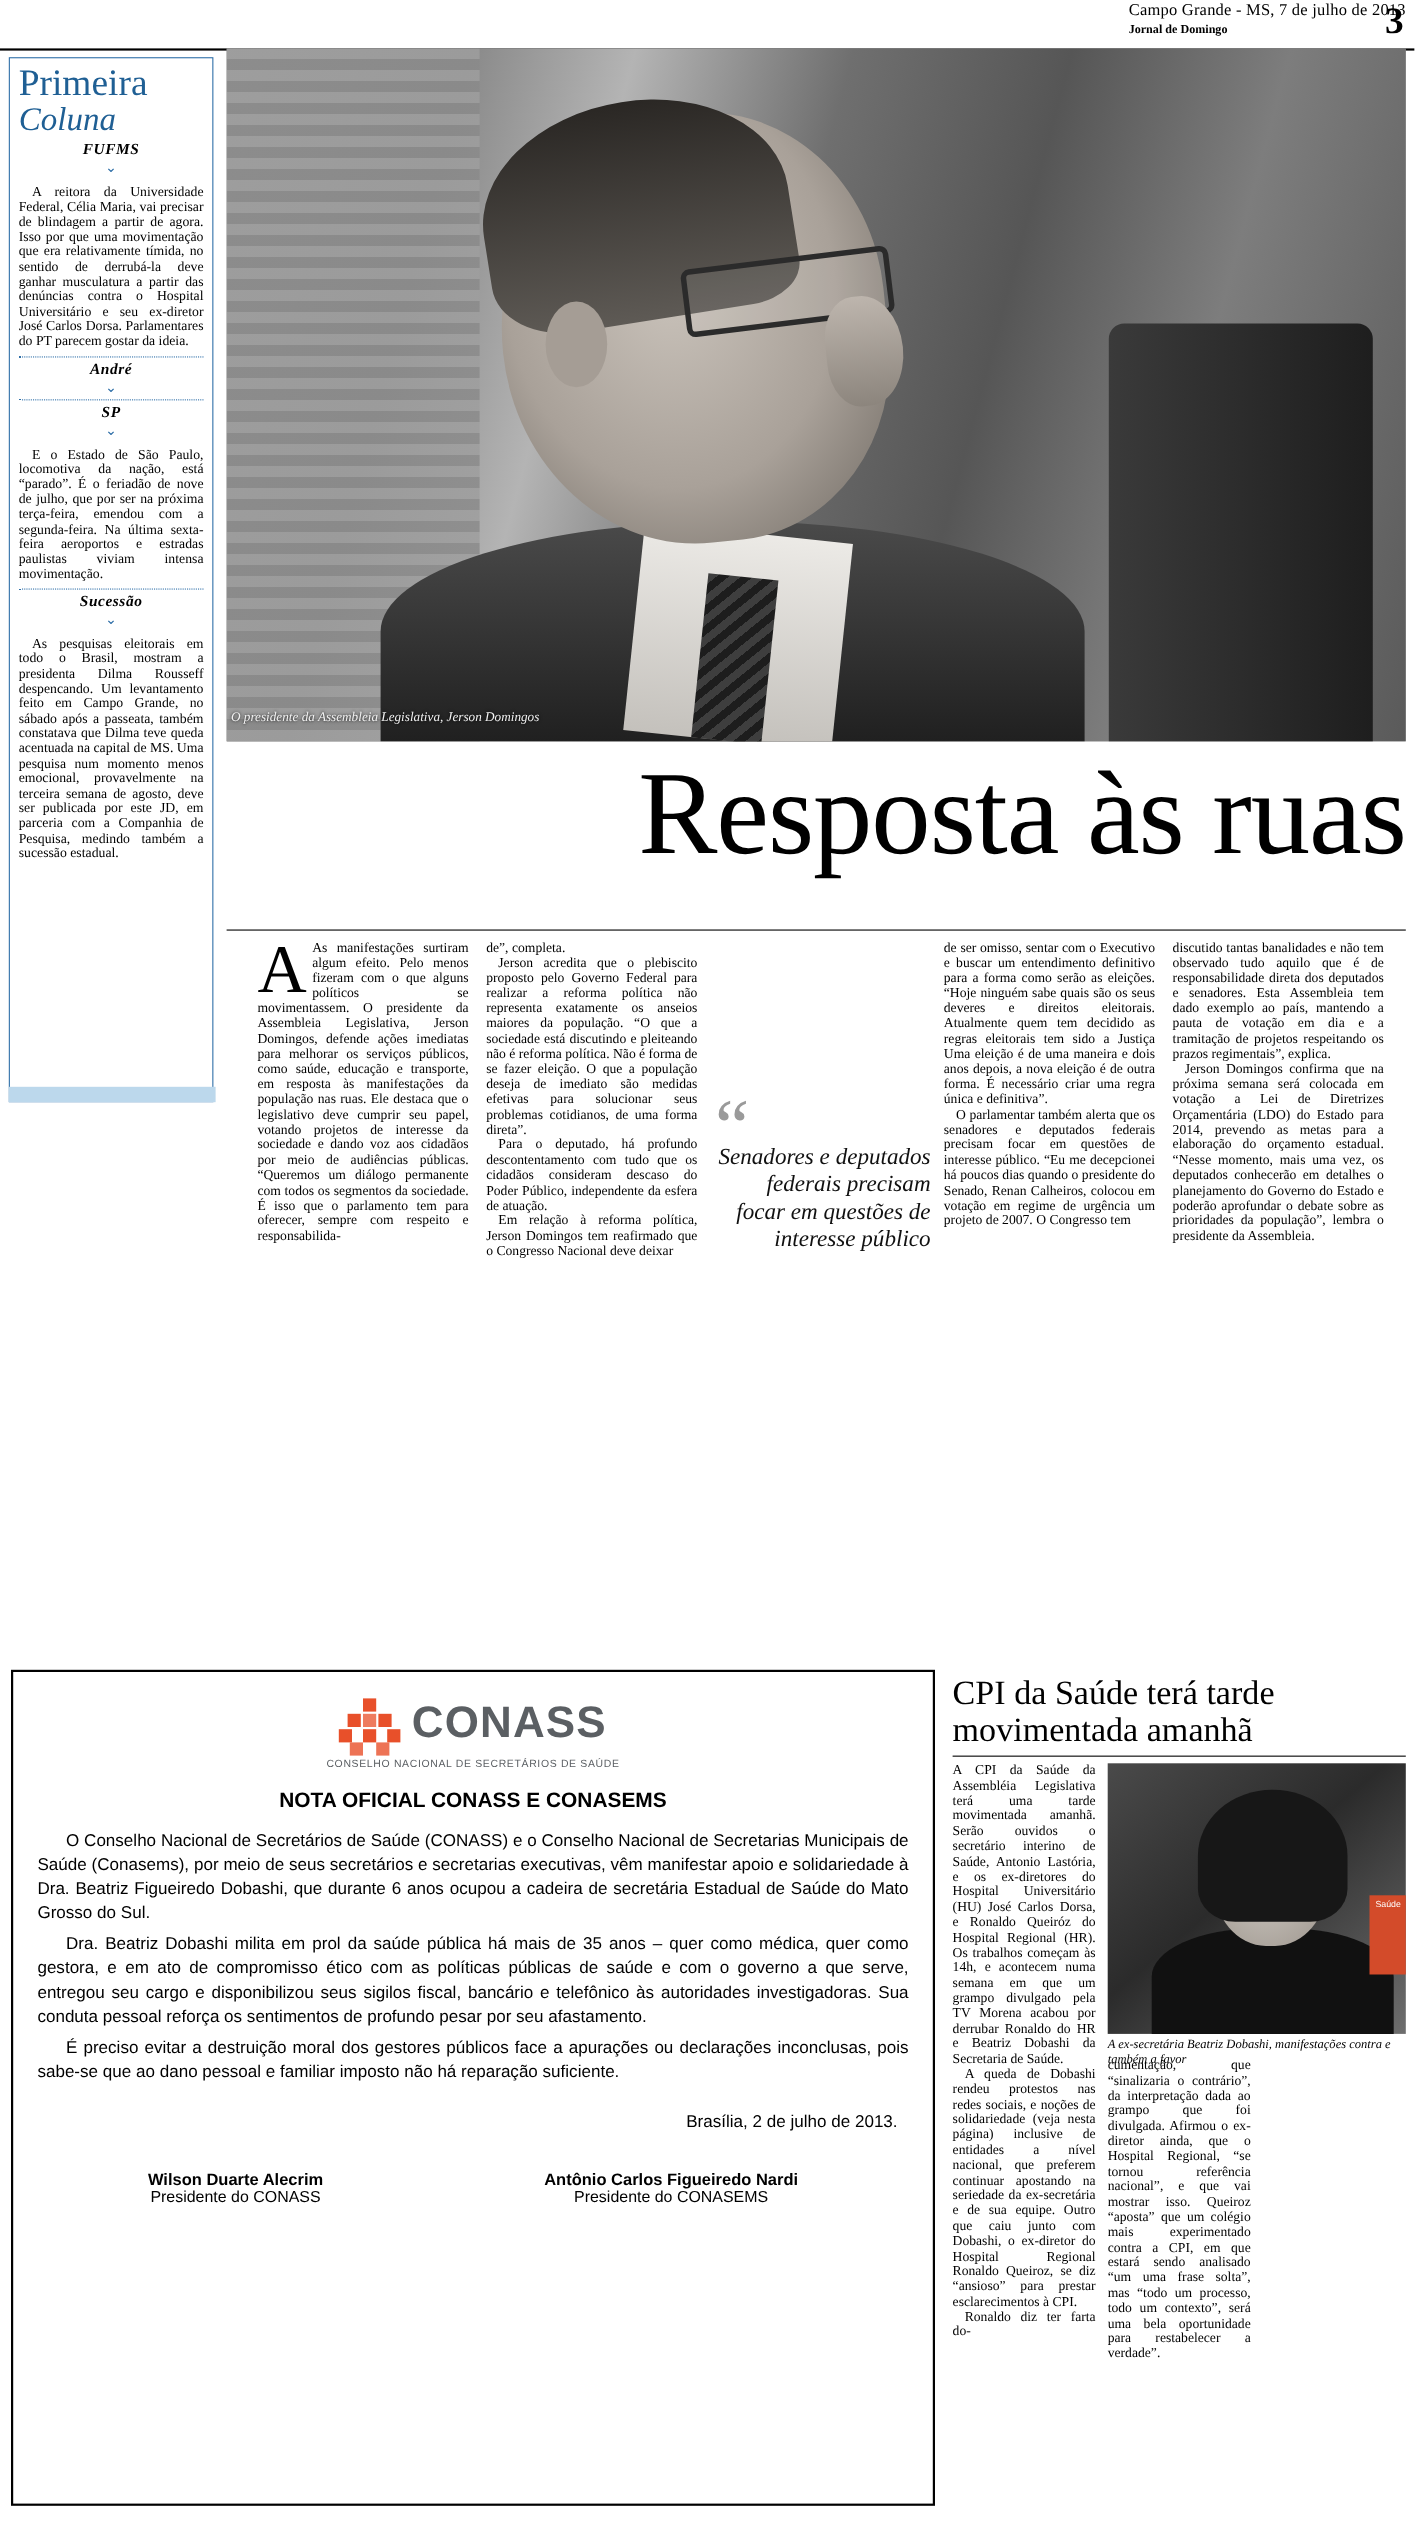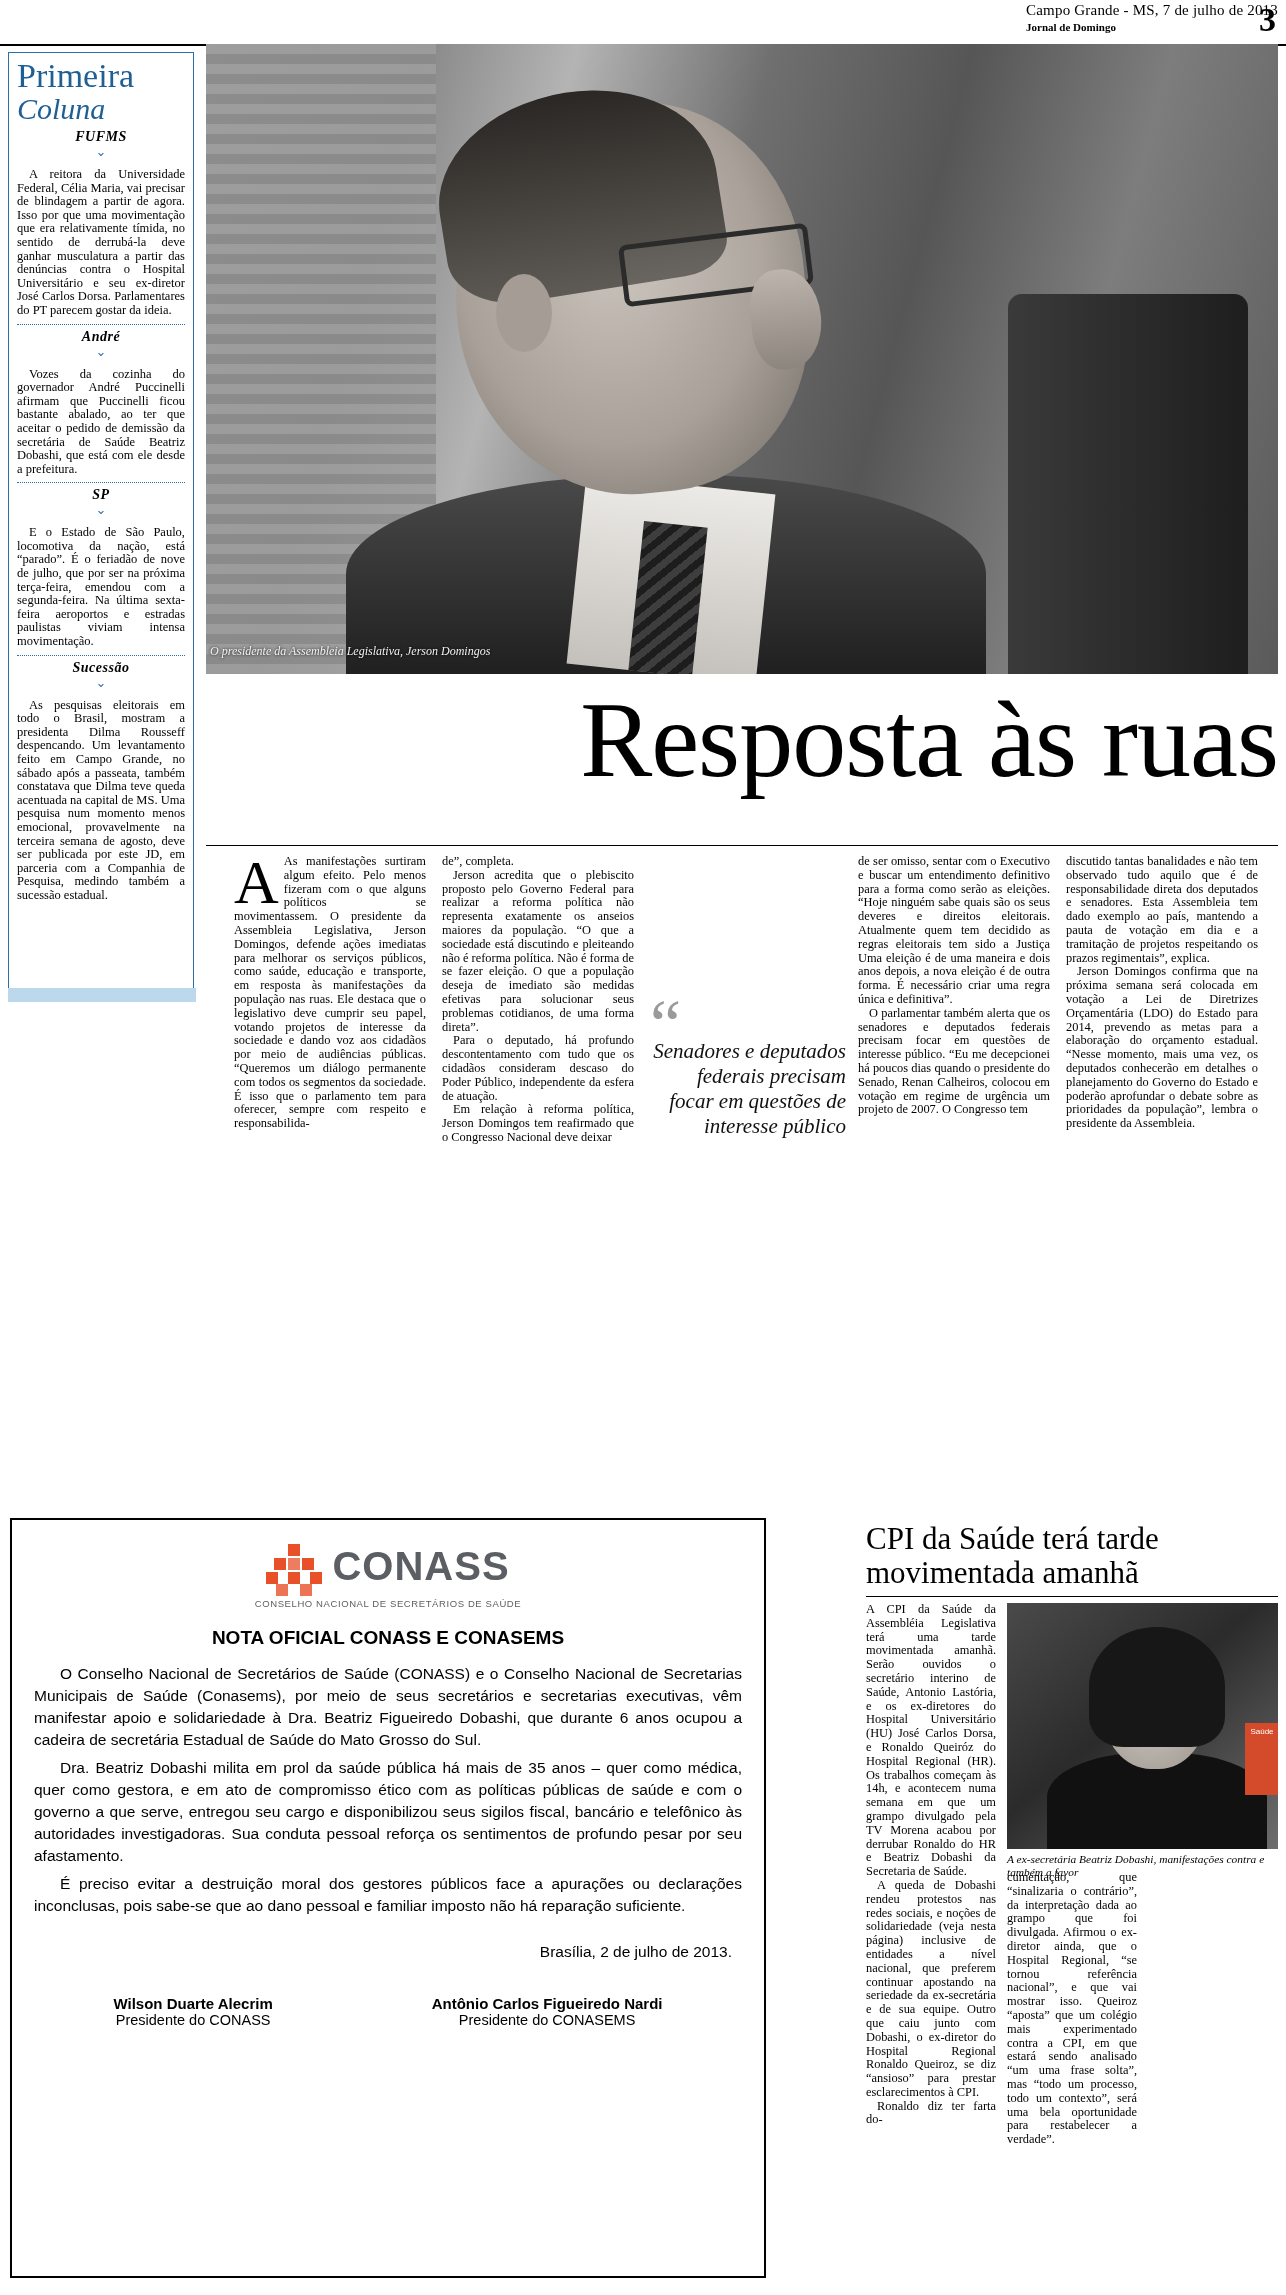--- a/index.html
+++ b/index.html
@@ -149,21 +149,21 @@
     position:absolute; left:444px; top:190px; width:196px;
     font-size:21px; line-height:25px; font-style:italic; text-align:right; color:#111;
   }
   .pq-mark {
     font-size:70px; line-height:40px; color:#9a9a9a; font-style:normal;
     display:block; text-align:left; margin-bottom:-6px;
   }
 
   
   .adbox {
-    position:absolute; left:10px; top:1518px; width:756px; height:760px;
+    position:absolute; left:10px; top:1518px; width:840px; height:760px;
     border:2px solid #000; background:#fff; padding:10px 22px;
   }
   .conass-logo { text-align:center; margin-top:14px; }
   .conass-mark { font-size:0; line-height:0; margin-bottom:4px; }
   .cross-grid {
     display:inline-block; width:56px; height:52px; position:relative; vertical-align:middle;
   }
   .cross-grid i { position:absolute; background:#e8502a; display:block; }
   .conass-word {
     display:inline-block; vertical-align:middle; margin-left:10px;
@@ -251,21 +251,20 @@
     <div class="pc-block">
       <div class="pc-head">FUFMS</div>
       <div class="pc-arrow">⌄</div>
       <div class="pc-text">A reitora da Universidade Federal, Célia Maria, vai precisar de blindagem a partir de agora. Isso por que uma movimentação que era relativamente tímida, no sentido de derrubá-la deve ganhar musculatura a partir das denúncias contra o Hospital Universitário e seu ex-diretor José Carlos Dorsa. Parlamentares do PT parecem gostar da ideia.</div>
     </div>
     <div class="pc-sep"></div>
 
     <div class="pc-block">
       <div class="pc-head">André</div>
       <div class="pc-arrow">⌄</div>
-      <div class="pc-text">Vozes da cozinha do governador André Puccinelli afirmam que Puccinelli ficou bastante abalado, ao ter que aceitar o pedido de demissão da secretária de Saúde Beatriz Dobashi, que está com ele desde a prefeitura.</div>
     </div>
     <div class="pc-sep"></div>
 
     <div class="pc-block">
       <div class="pc-head">SP</div>
       <div class="pc-arrow">⌄</div>
       <div class="pc-text">E o Estado de São Paulo, locomotiva da nação, está “parado”. É o feriadão de nove de julho, que por ser na próxima terça-feira, emendou com a segunda-feira. Na última sexta-feira aeroportos e estradas paulistas viviam intensa movimentação.</div>
     </div>
     <div class="pc-sep"></div>
 

